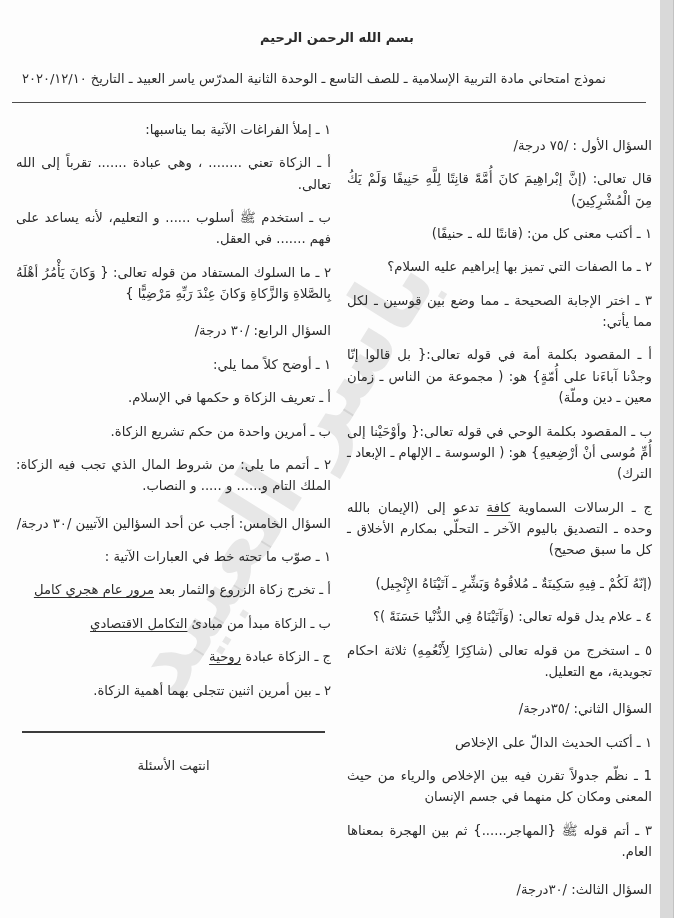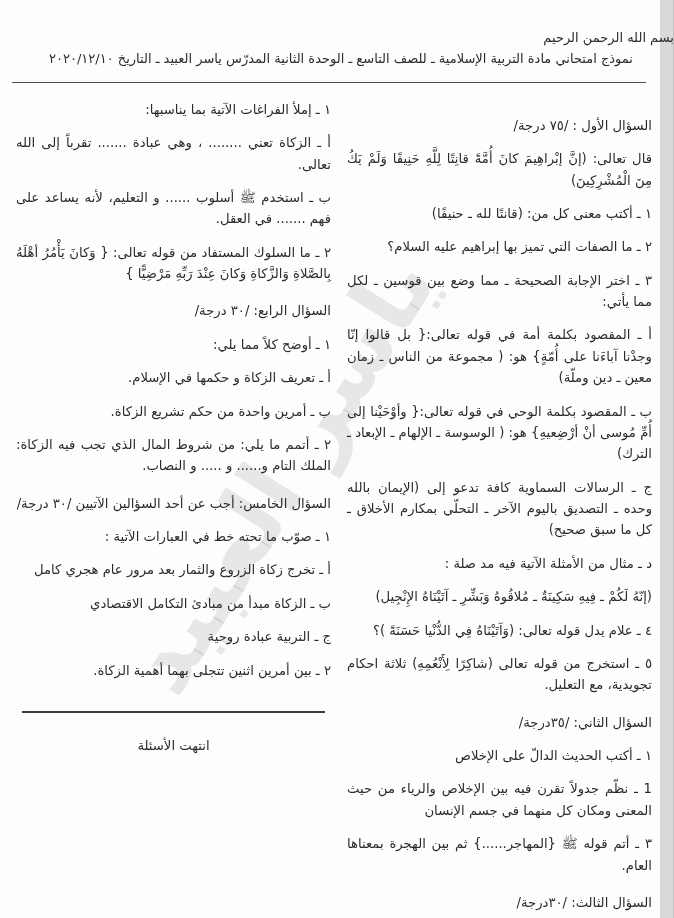--- a/index.html
+++ b/index.html
@@ -25,25 +25,26 @@
     top:420px;left:-30px;width:620px;
     transform:rotate(-58deg);
     font-size:92px;font-weight:bold;
     color:rgba(70,70,70,0.12);
     text-align:center;white-space:nowrap;
     letter-spacing:6px;
     z-index:0;pointer-events:none;
   }
   header{position:relative;z-index:1;}
   .bismillah{
-    text-align:right;margin:30px 0 4px;
+    text-align:center;margin:30px 0 24px;
     font-size:13px;
+    font-weight:bold;
   }
   .title{
-    text-align:center;margin:0 14px 12px 22px;
+    text-align:left;margin:0 14px 12px 22px;
     font-size:13px;line-height:1.6;
   }
   .header-rule{
     border-top:1.6px solid #4c4c4c;
     margin:8px 28px 14px 12px;height:0;
   }
   .columns{
     position:relative;z-index:1;
     display:flex;gap:16px;
     padding:2px 22px 0 14px;
@@ -53,21 +54,21 @@
   .col-right{max-width:305px;}
   .col-left{max-width:315px;}
   .line{
     margin:0 0 12px;
     font-size:13.2px;line-height:1.62;
     text-align:justify;
     text-align-last:right;
   }
   .line.center{text-align-last:center;}
   .line.q-title{margin-top:16px;}
-  .ul{text-underline-offset:3px;}
+  .ul{text-decoration:underline;text-underline-offset:3px;}
   .col-rule{
     border-top:2px solid #3c3c3c;
     margin:30px 6px 22px 6px;height:0;
   }
 </style>
 </head>
 <body>
 
 <div class="page">
 
@@ -84,21 +85,20 @@
   <main class="columns">
     <section class="col col-right">
         <p class="line q-title"><span>السؤال الأول : /٧٥ درجة/</span></p>
         <p class="line"><span>قال تعالى: (إنَّ إبْراهِيمَ كانَ أُمَّةً قانِتًا لِلَّهِ حَنِيفًا وَلَمْ يَكُ مِنَ الْمُشْرِكِينَ)</span></p>
         <p class="line"><span>١ ـ أكتب معنى كل من: (قانتًا لله ـ حنيفًا)</span></p>
         <p class="line"><span>٢ ـ ما الصفات التي تميز بها إبراهيم عليه السلام؟</span></p>
         <p class="line"><span>٣ ـ اختر الإجابة الصحيحة ـ مما وضع بين قوسين ـ لكل مما يأتي:</span></p>
         <p class="line"><span>أ ـ المقصود بكلمة أمة في قوله تعالى:{ بل قالوا إنّا وجدْنا آباءَنا على أُمّةٍ} هو: ( مجموعة من الناس ـ زمان معين ـ دين وملّة)</span></p>
         <p class="line"><span>ب ـ المقصود بكلمة الوحي في قوله تعالى:{ وأوْحَيْنا إلى أُمِّ مُوسى أنْ أرْضِعيهِ} هو: ( الوسوسة ـ الإلهام ـ الإبعاد ـ الترك)</span></p>
         <p class="line"><span>ج ـ الرسالات السماوية </span><span class="ul">كافة</span><span> تدعو إلى (الإيمان بالله وحده ـ التصديق باليوم الآخر ـ التحلّي بمكارم الأخلاق ـ كل ما سبق صحيح)</span></p>
-        <p class="line"><span>د ـ مثال من الأمثلة الآتية فيه </span><span class="ul">مد صلة</span><span> :</span></p>
         <p class="line"><span>(إنّهُ لَكُمْ ـ فِيهِ سَكِينَةٌ ـ مُلاقُوهُ وَبَشِّرِ ـ آتَيْنَاهُ الإِنْجِيل)</span></p>
         <p class="line"><span>٤ ـ علام يدل قوله تعالى: (وَآتَيْنَاهُ فِي الدُّنْيا حَسَنَةً )؟</span></p>
         <p class="line"><span>٥ ـ استخرج من قوله تعالى (شاكِرًا لِأَنْعُمِهِ) ثلاثة احكام تجويدية، مع التعليل.</span></p>
         <p class="line q-title"><span>السؤال الثاني: /٣٥درجة/</span></p>
         <p class="line"><span>١ ـ أكتب الحديث الدالّ على الإخلاص</span></p>
         <p class="line"><span>1 ـ نظّم جدولاً تقرن فيه بين الإخلاص والرياء من حيث المعنى ومكان كل منهما في جسم الإنسان</span></p>
         <p class="line"><span>٣ ـ أتم قوله ﷺ {المهاجر......} ثم بين الهجرة بمعناها العام.</span></p>
         <p class="line q-title"><span>السؤال الثالث: /٣٠درجة/</span></p>
       </section>
     <section class="col col-left">
@@ -108,20 +108,20 @@
         <p class="line"><span>٢ ـ ما السلوك المستفاد من قوله تعالى: { وَكانَ يَأْمُرُ أهْلَهُ بِالصَّلاةِ وَالزَّكاةِ وَكانَ عِنْدَ رَبِّهِ مَرْضِيًّا }</span></p>
         <p class="line q-title"><span>السؤال الرابع: /٣٠ درجة/</span></p>
         <p class="line"><span>١ ـ أوضح كلاً مما يلي:</span></p>
         <p class="line"><span>أ ـ تعريف الزكاة و حكمها في الإسلام.</span></p>
         <p class="line"><span>ب ـ أمرين واحدة من حكم تشريع الزكاة.</span></p>
         <p class="line"><span>٢ ـ أتمم ما يلي: من شروط المال الذي تجب فيه الزكاة: الملك التام و...... و ..... و النصاب.</span></p>
         <p class="line q-title"><span>السؤال الخامس: أجب عن أحد السؤالين الآتيين /٣٠ درجة/</span></p>
         <p class="line"><span>١ ـ صوّب ما تحته خط في العبارات الآتية :</span></p>
         <p class="line"><span>أ ـ تخرج زكاة الزروع والثمار بعد </span><span class="ul">مرور عام هجري كامل</span></p>
         <p class="line"><span>ب ـ الزكاة مبدأ من مبادئ </span><span class="ul">التكامل الاقتصادي</span></p>
-        <p class="line"><span>ج ـ التربية عبادة </span><span class="ul">روحية</span></p>
+        <p class="line"><span>ج ـ الزكاة عبادة </span><span class="ul">روحية</span></p>
         <p class="line"><span>٢ ـ بين أمرين اثنين تتجلى بهما أهمية الزكاة.</span></p>
         <div class="col-rule"></div>
         <p class="line center"><span>انتهت الأسئلة</span></p>
       </section>
   </main>
 
 </div>
 
 </body></html>

